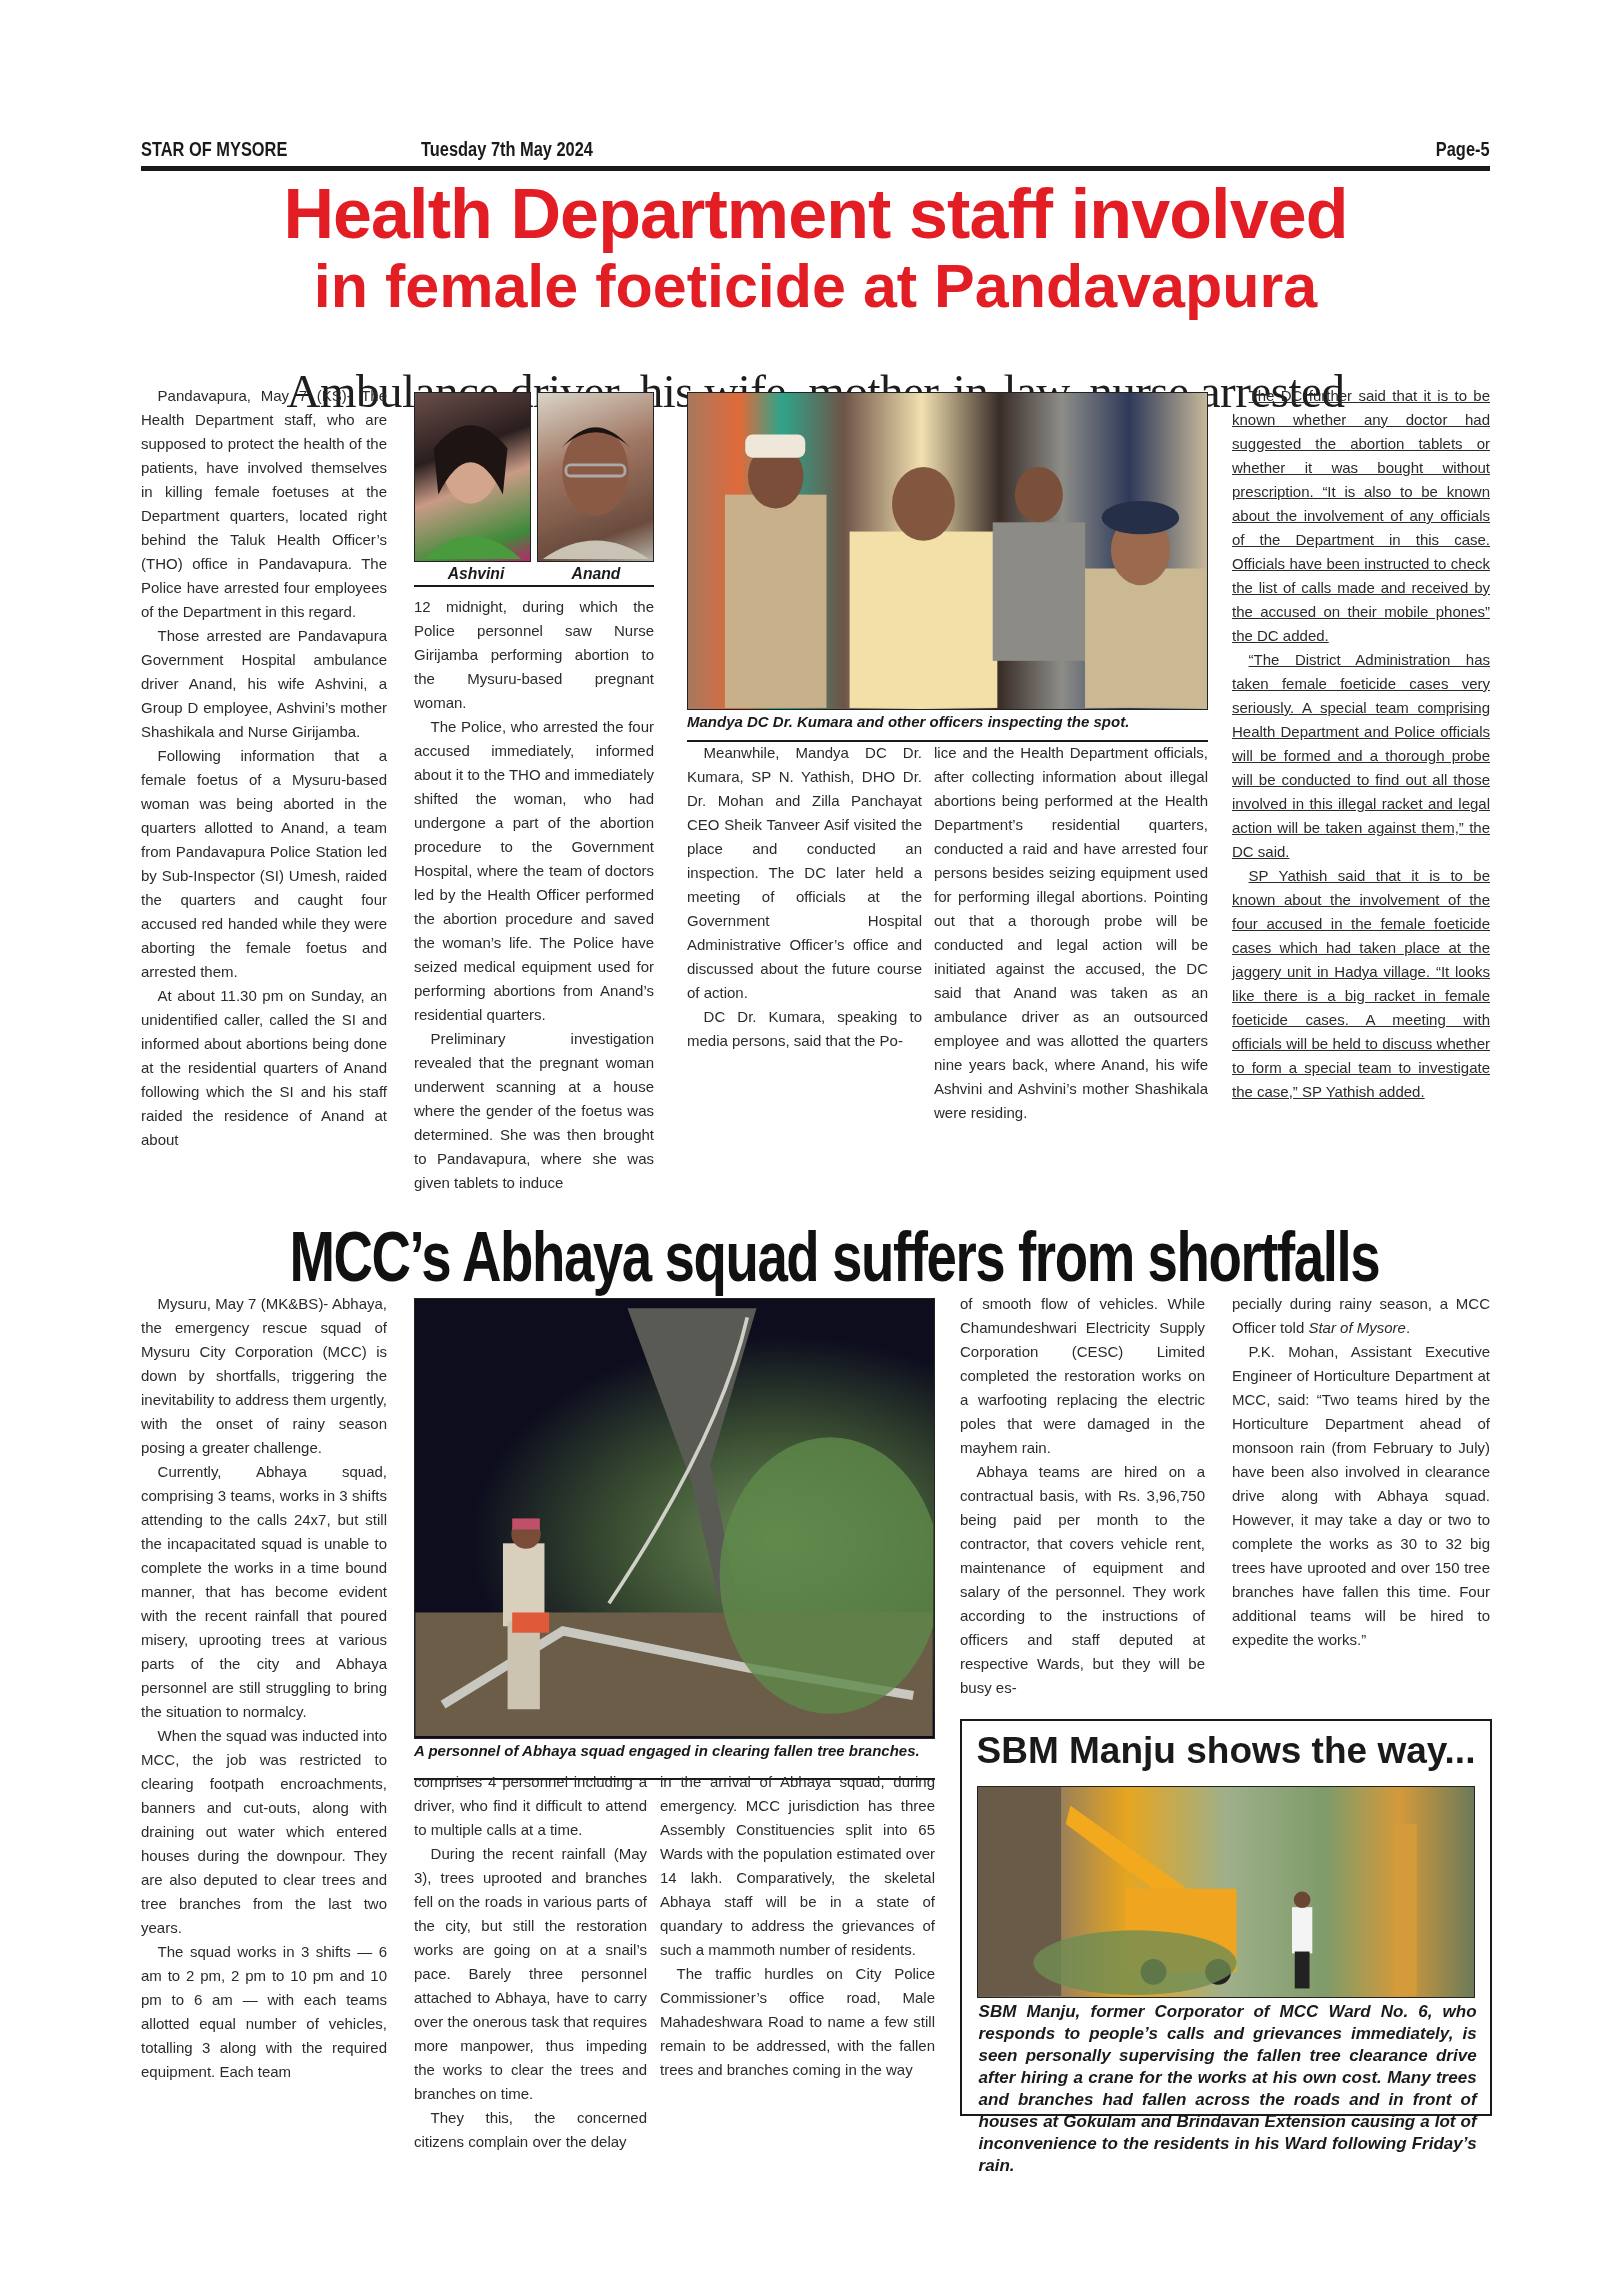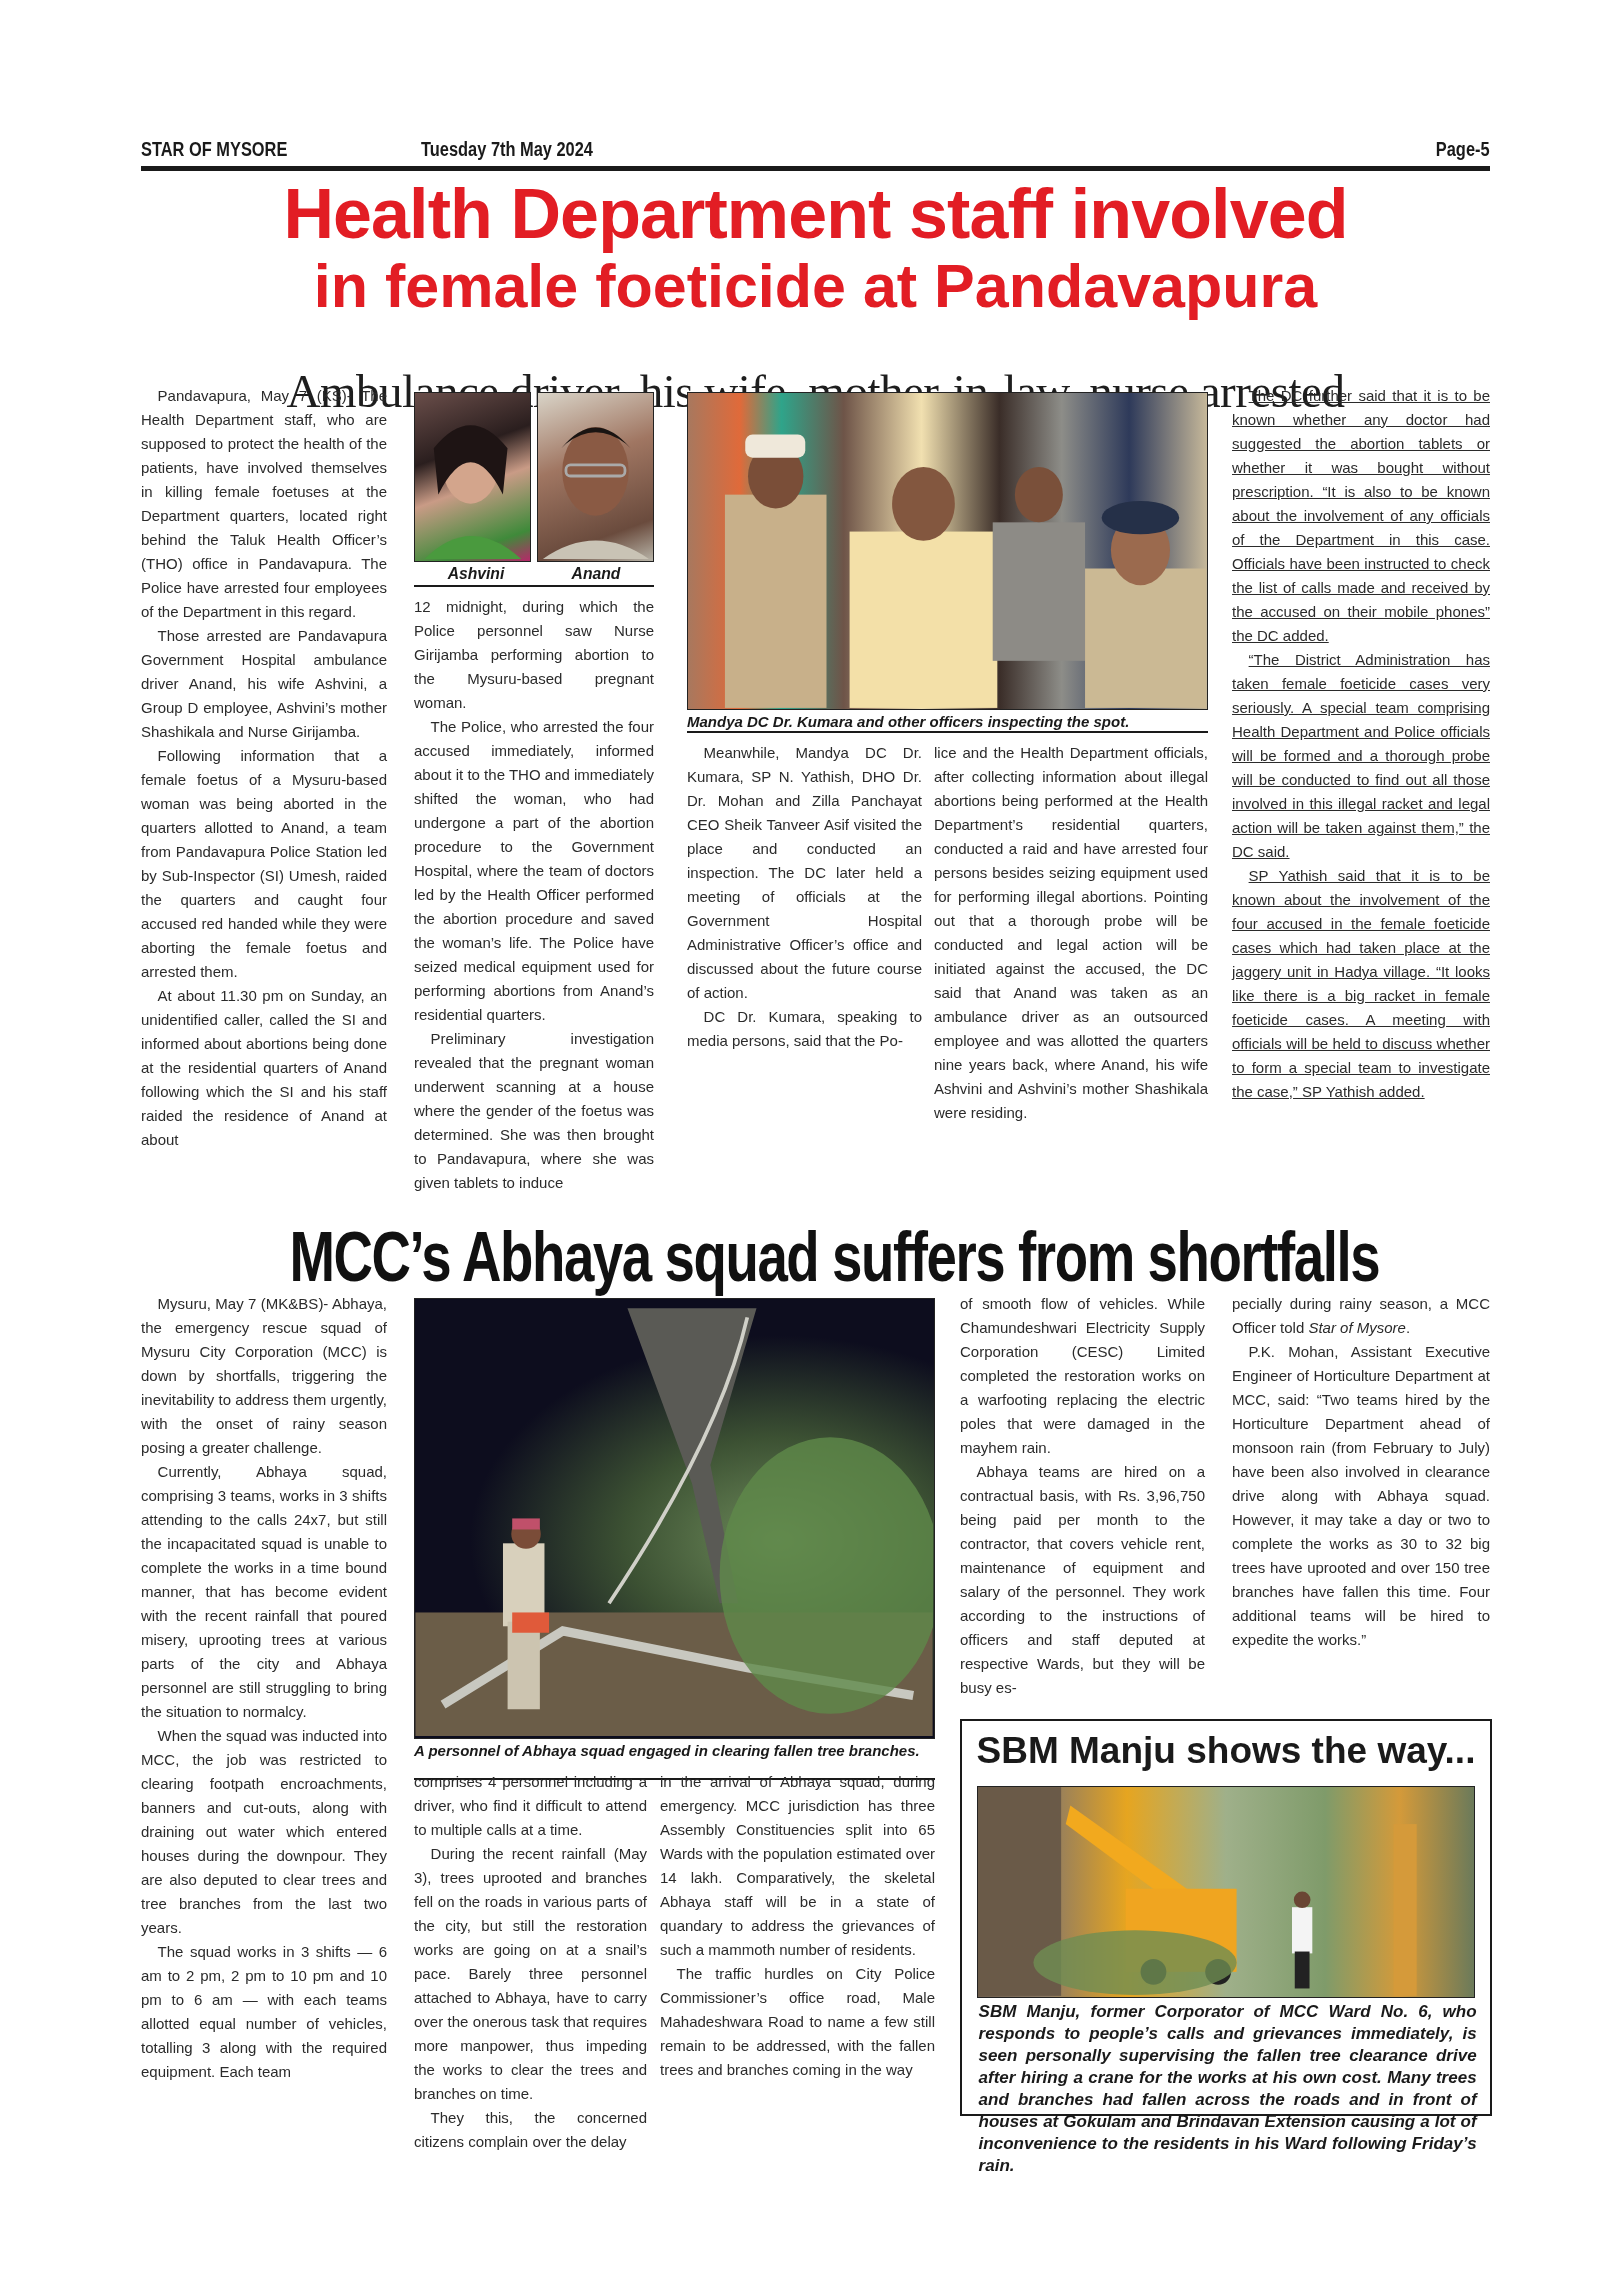--- a/index.html
+++ b/index.html
@@ -78,21 +78,21 @@
       <rect x="62" y="45" width="65" height="25" rx="8" fill="#efe8da"></rect>
     <rect x="175" y="150" width="160" height="191" fill="#f3e0a8"></rect>
       <ellipse cx="255" cy="120" rx="34" ry="40" fill="#83573f"></ellipse>
     <rect x="330" y="140" width="100" height="150" fill="#8d8b86"></rect>
       <ellipse cx="380" cy="110" rx="26" ry="30" fill="#7a503a"></ellipse>
     <rect x="430" y="190" width="131" height="151" fill="#cbb994"></rect>
       <ellipse cx="490" cy="170" rx="32" ry="38" fill="#9b6a4e"></ellipse>
       <ellipse cx="490" cy="135" rx="42" ry="18" fill="#253048"></ellipse>
   </svg>
 </div>
-<div class="abs caption" style="left:687px;top:713px;width:521px;padding-bottom:1px;">Mandya DC Dr. Kumara and other officers inspecting the spot.</div>
+<div class="abs caption" style="left:687px;top:713px;width:521px;padding-bottom:10px;">Mandya DC Dr. Kumara and other officers inspecting the spot.</div>
 
 <div class="abs col" style="left:687px;top:741px;width:235px;">
   <p>Meanwhile, Mandya DC Dr. Kumara, SP N. Yathish, DHO Dr. Dr. Mohan and Zilla Panchayat CEO Sheik Tanveer Asif visited the place and conducted an inspection. The DC later held a meeting of officials at the Government Hospital Administrative Officer’s office and discussed about the future course of action.</p>
   <p>DC Dr. Kumara, speaking to media persons, said that the Po-</p>
 </div>
 
 <div class="abs col" style="left:934px;top:741px;width:274px;">
   <p class="noind">lice and the Health Department officials, after collecting information about illegal abortions being performed at the Health Department’s residential quarters, conducted a raid and have arrested four persons besides seizing equipment used for performing illegal abortions. Pointing out that a thorough probe will be conducted and legal action will be initiated against the accused, the DC said that Anand was taken as an ambulance driver as an outsourced employee and was allotted the quarters nine years back, where Anand, his wife Ashvini and Ashvini’s mother Shashikala were residing.</p>
 </div>
 

